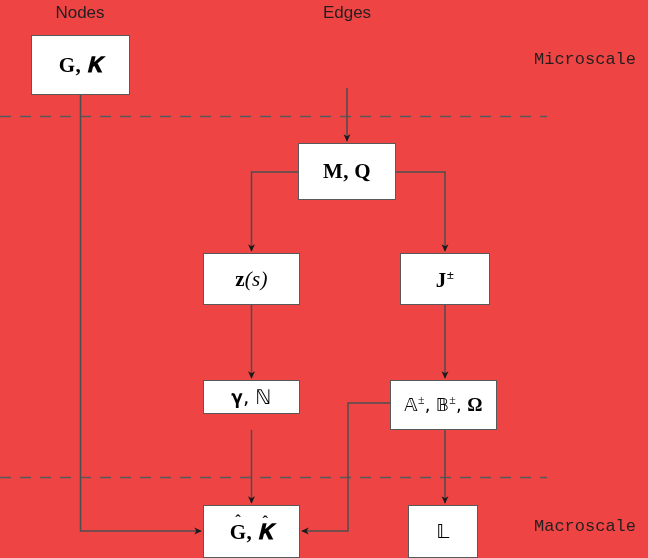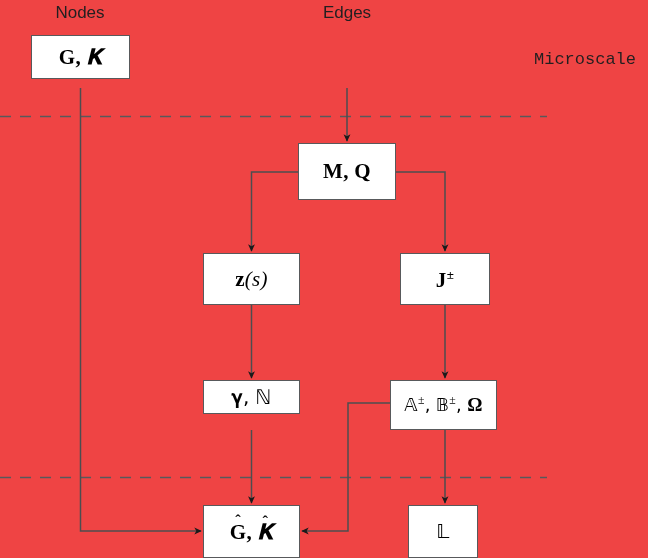--- a/index.html
+++ b/index.html
@@ -82,20 +82,21 @@
 </style>
 </head>
 <body>
 
 <div id="canvas">
 
   <div class="col-label" style="left:20px; top:3px; width:120px;">Nodes</div>
   <div class="col-label" style="left:287px; top:3px; width:120px;">Edges</div>
 
   <div class="scale-label" style="left:534px; top:50px;">Microscale</div>
+  <div class="scale-label" style="left:534px; top:517px;">Macroscale</div>
 
   <svg class="wires" viewBox="0 0 648 558" xmlns="http://www.w3.org/2000/svg">
     <defs>
       <marker id="arrow" viewBox="0 0 10 10" refX="8.6" refY="5" markerWidth="5.2" markerHeight="5.2" orient="auto-start-reverse">
         <path d="M 0 0.6 L 9.6 5 L 0 9.4 L 2.6 5 z" fill="#1a1a1a"></path>
       </marker>
     </defs>
 
     <line x1="0" y1="116.5" x2="547" y2="116.5" stroke="#58595b" stroke-width="1.6" stroke-dasharray="11 9"></line>
     <line x1="0" y1="477.5" x2="547" y2="477.5" stroke="#58595b" stroke-width="1.6" stroke-dasharray="11 9"></line>
@@ -115,21 +116,21 @@
       <line x1="251.5" y1="430" x2="251.5" y2="503" marker-end="url(#arrow)"></line>
 
       <line x1="445" y1="430" x2="445" y2="503" marker-end="url(#arrow)"></line>
 
       <path d="M 390 403 L 348 403 L 348 531 L 302 531" marker-end="url(#arrow)"></path>
 
       <path d="M 80.5 88 L 80.5 531 L 201 531" marker-end="url(#arrow)"></path>
     </g>
   </svg>
 
-  <div class="node-box" style="left:31px; top:35px; width:99px; height:44px;">
+  <div class="node-box" style="left:31px; top:35px; width:99px; height:60px;">
     <span class="lbl"><b class="bold-upright">G</b><span class="bold-upright">,</span>&nbsp;<span class="script">𝚱</span></span>
   </div>
 
 
   <div class="node-box" style="left:203px; top:253px; width:97px; height:52px;">
     <span class="lbl"><b class="bold-upright">z</b><span class="ital">(</span><span class="ital">s</span><span class="ital">)</span></span>
   </div>
 
   <div class="node-box" style="left:298px; top:143px; width:98px; height:57px;">
     <span class="lbl bold-upright">M, Q</span>

